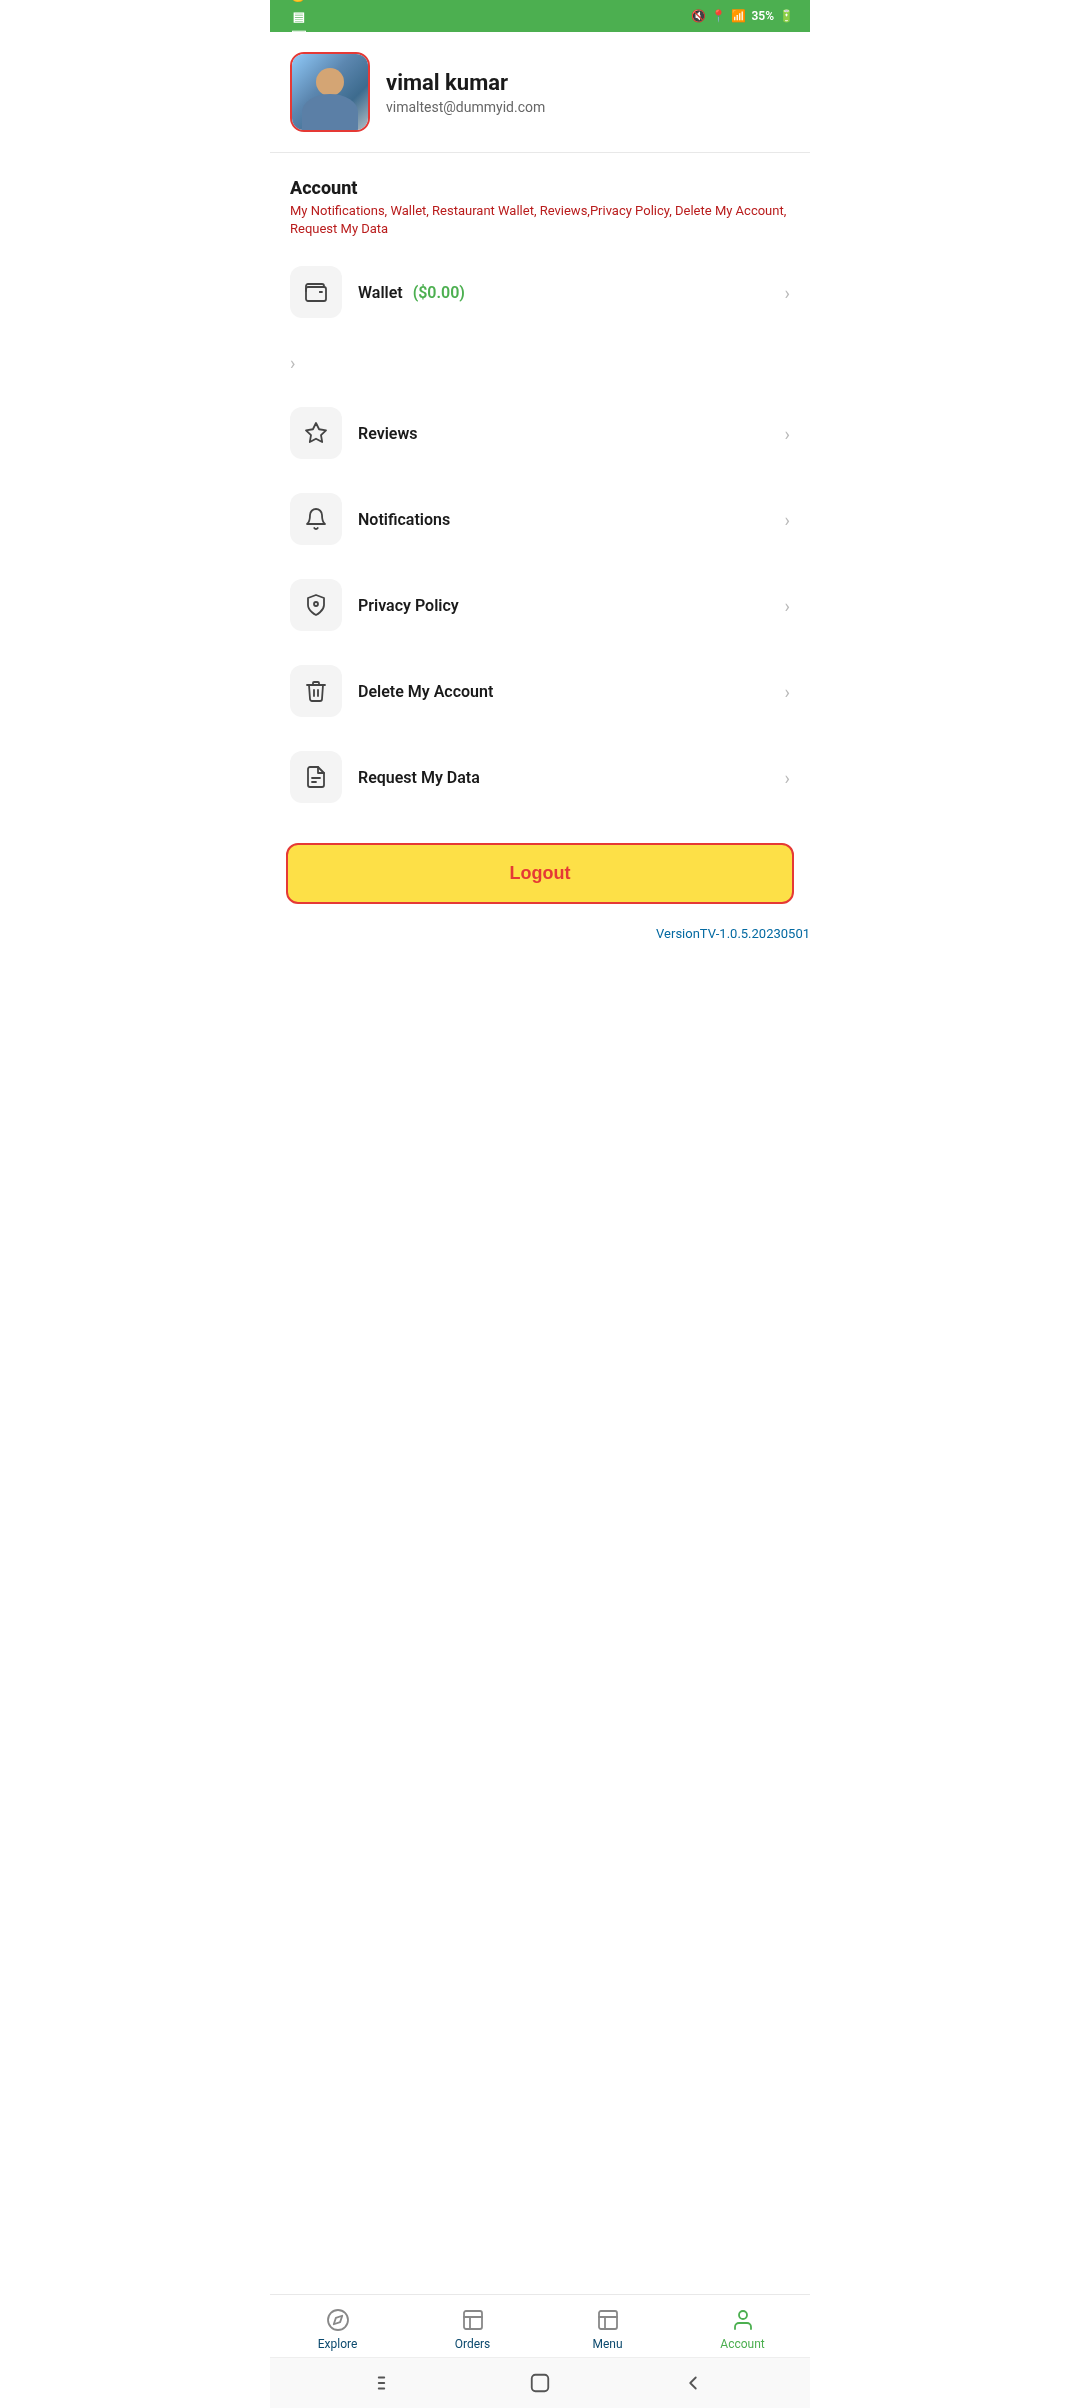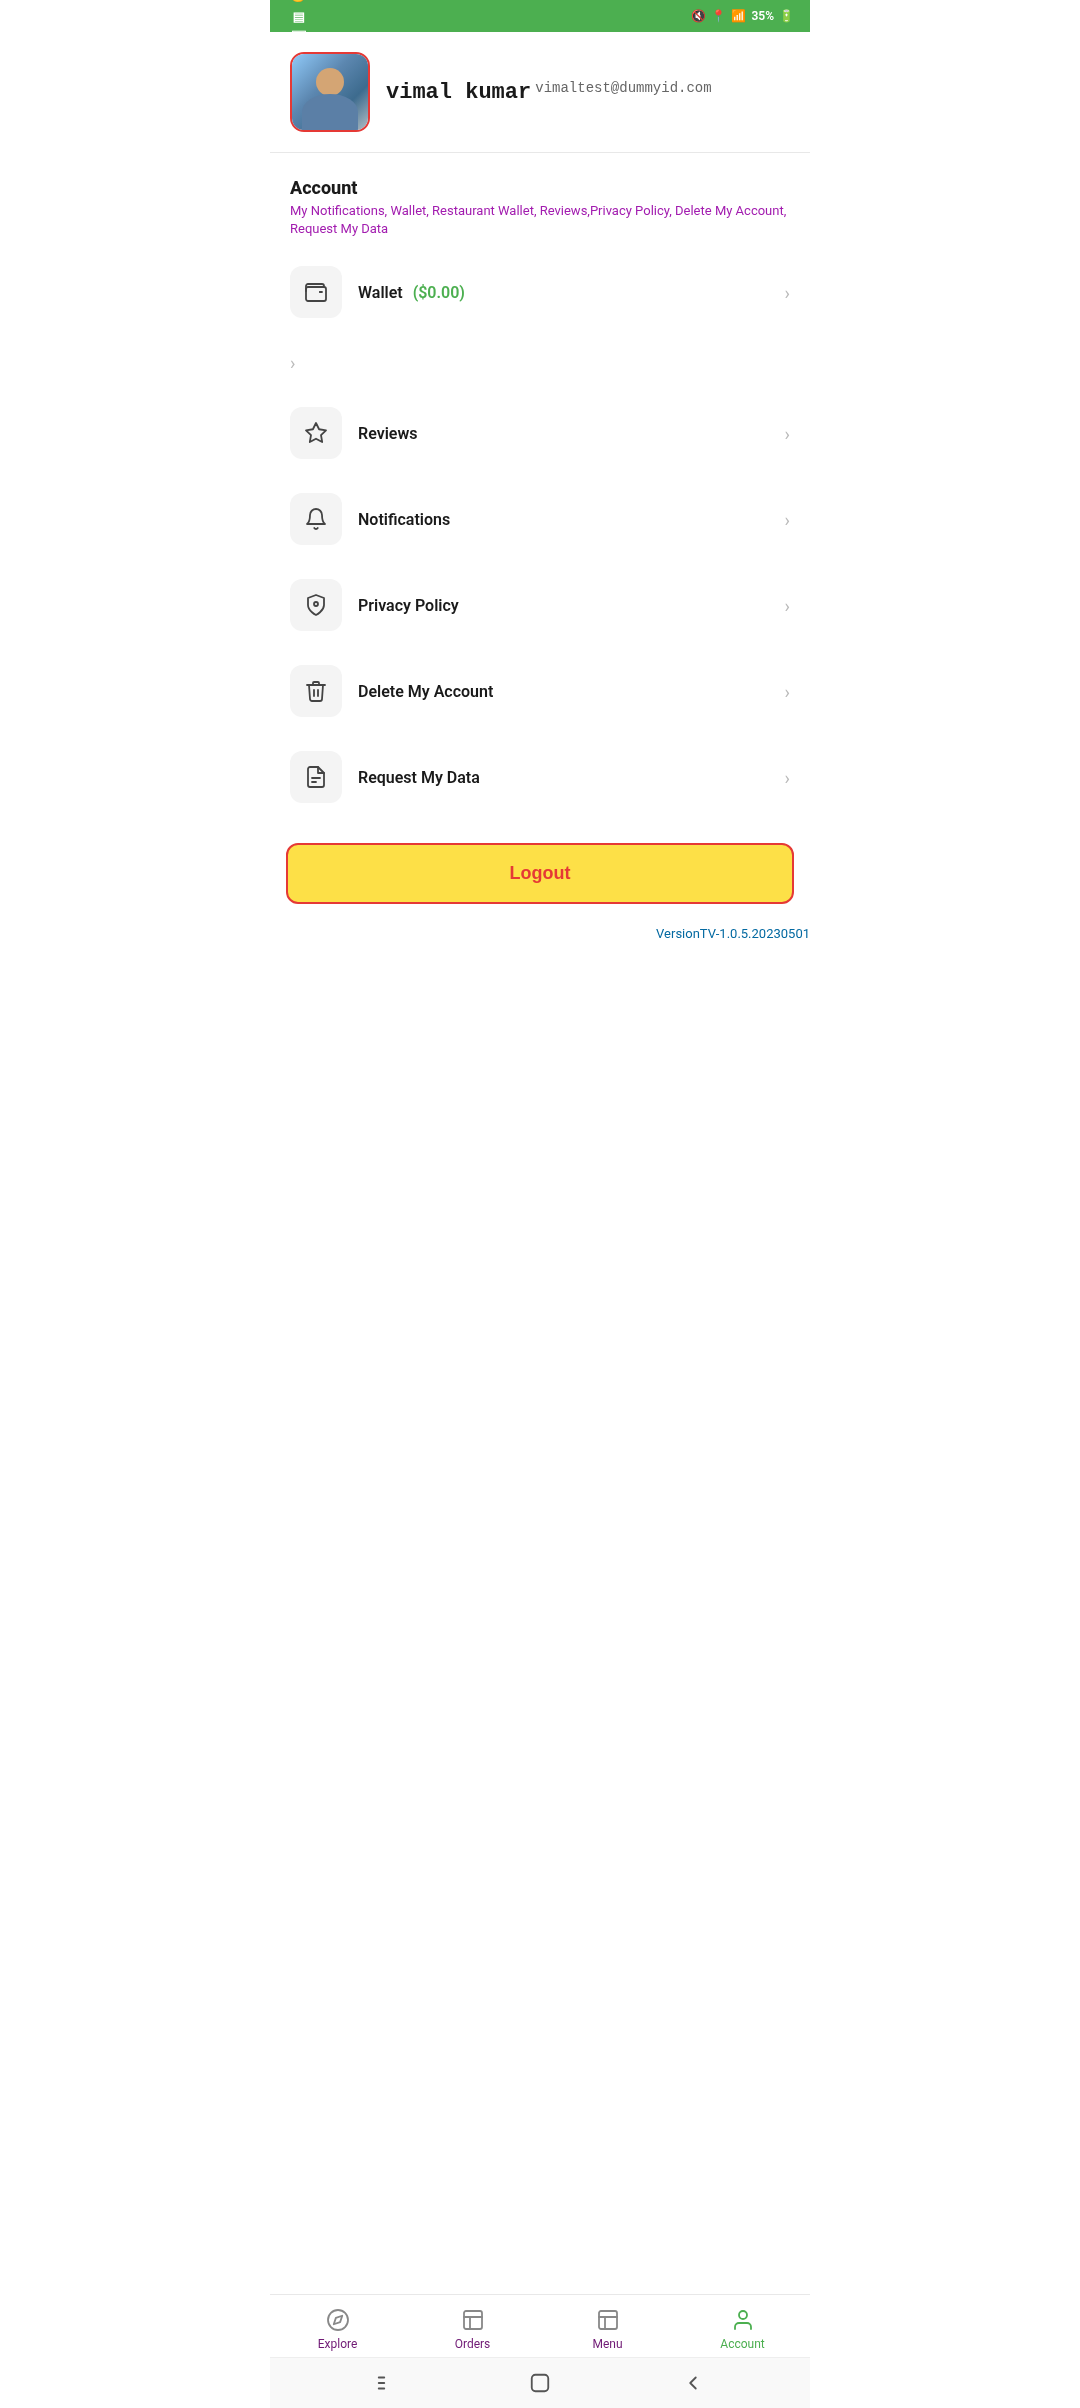--- a/index.html
+++ b/index.html
@@ -78,21 +78,21 @@
       content: '';
       position: absolute;
       bottom: 0;
       left: 50%;
       transform: translateX(-50%);
       width: 56px;
       height: 36px;
       border-radius: 50% 50% 0 0;
       background: #5b7fa6;
     }
-    .profile-info { display: flex; flex-direction: row; gap: 4px; font-family: Liberation Mono, monospace; }
+    .profile-info { display: flex; flex-direction: column; gap: 4px; }
     .profile-name {
       font-size: 22px;
       font-weight: 700;
       color: #1a1a1a;
     }
     .profile-email {
       font-size: 14px;
       color: #666;
     }
 
@@ -101,21 +101,21 @@
       padding: 24px 20px 8px 20px;
     }
     .section-title {
       font-size: 18px;
       font-weight: 800;
       color: #1a1a1a;
       margin-bottom: 4px;
     }
     .section-desc {
       font-size: 13px;
-      color: #a21caf;
+      color: #b91c1c;
       line-height: 1.4;
     }
 
     
     .menu-list {
       padding: 8px 16px;
       display: flex;
       flex-direction: column;
       gap: 10px;
     }
@@ -224,21 +224,21 @@
       height: 24px;
       stroke: #888;
       fill: none;
       stroke-width: 1.8;
       stroke-linecap: round;
       stroke-linejoin: round;
     }
     .nav-icon.active svg { stroke: #4caf50; }
     .nav-label {
       font-size: 12px;
-      color: #701a75;
+      color: #0c4a6e;
     }
     .nav-label.active { color: #4caf50; }
 
     
     .android-nav {
       background: #f9f9f9;
       display: flex;
       justify-content: space-around;
       align-items: center;
       padding: 14px 40px;

